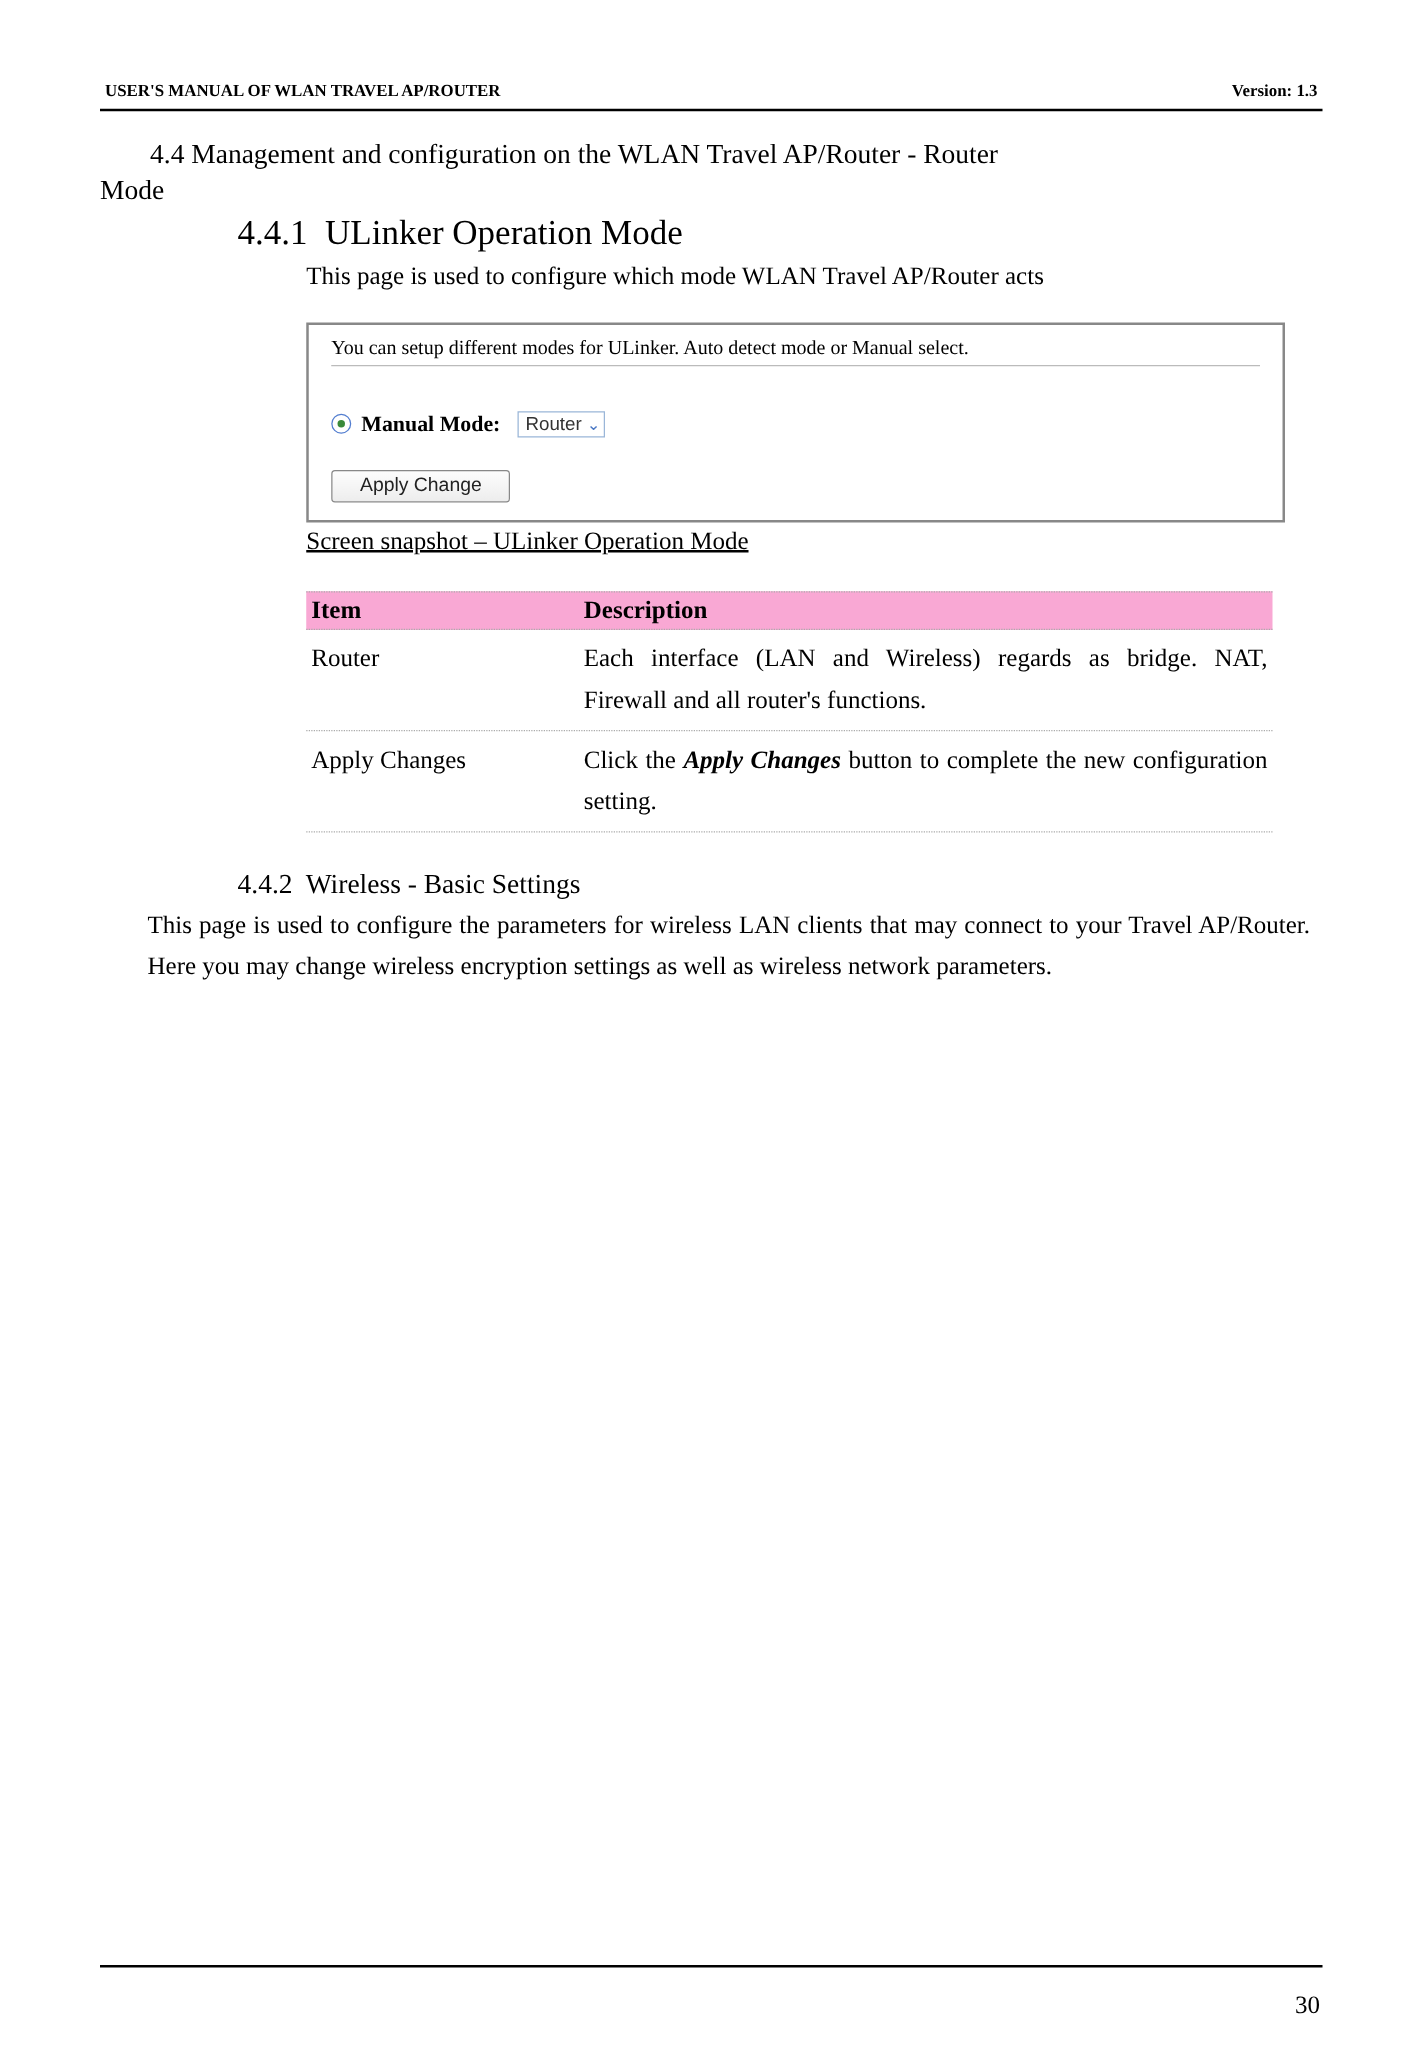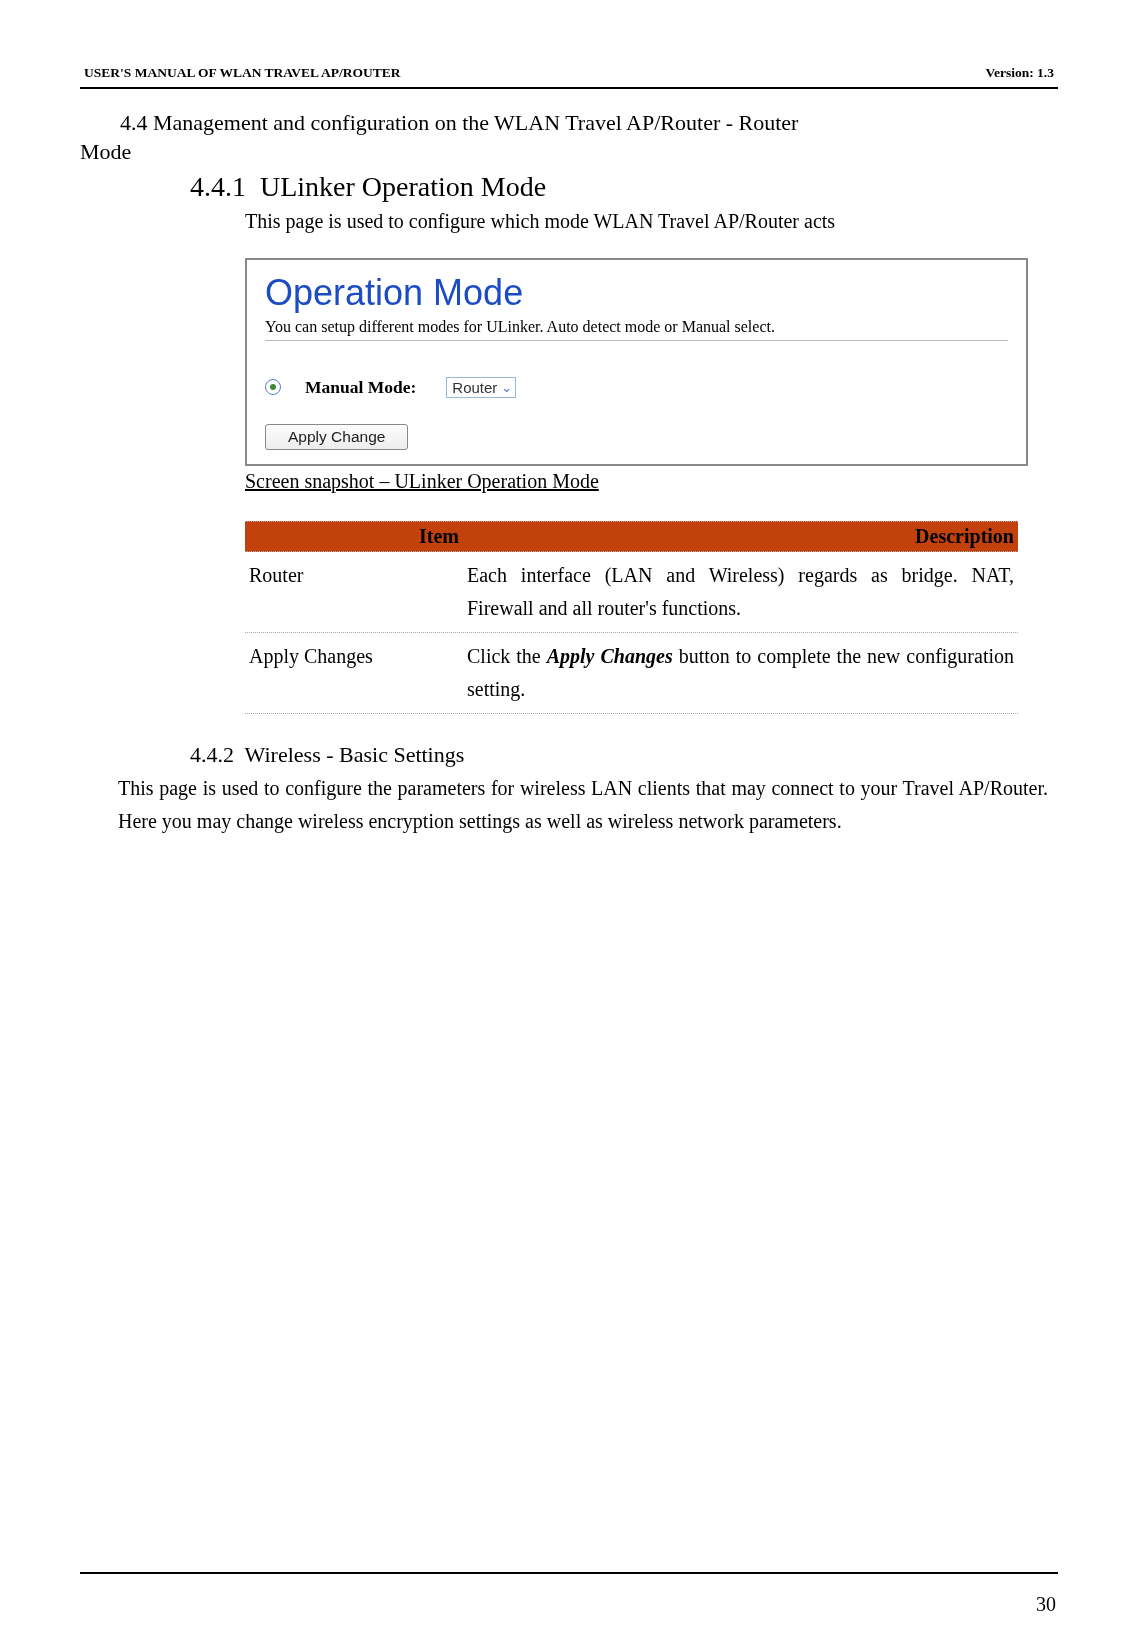--- a/index.html
+++ b/index.html
@@ -69,21 +69,21 @@
       font-size: 16px;
       color: #000;
       font-family: Liberation Serif, serif;
       border-bottom: 1px solid #bbb;
       padding-bottom: 4px;
       margin-bottom: 36px;
     }
     .mode-row {
       display: flex;
       align-items: center;
-      gap: 24px;
+      gap: 8px;
       margin-bottom: 26px;
     }
     .radio-outer {
       width: 14px;
       height: 14px;
       border: 1px solid #537ed0;
       border-radius: 50%;
       display: inline-flex;
       align-items: center;
       justify-content: center;
@@ -134,25 +134,24 @@
       margin-top: 2px;
       margin-bottom: 28px;
     }
     .desc-table {
       margin-left: 165px;
       margin-right: 40px;
       font-size: 20px;
     }
     .desc-head {
       display: flex;
-      background: #c2410c;
+      background: #f9a8d4;
       font-weight: bold;
       border-top: 1px dotted #aaa;
       border-bottom: 1px dotted #aaa;
-      text-align: right;
     }
     .col-item {
       width: 210px;
       padding: 3px 4px;
     }
     .col-desc {
       flex: 1;
       padding: 3px 4px;
     }
     .desc-row {
@@ -204,21 +203,20 @@
     <div class="mode-line2">Mode</div>
   </div>
 
   <div class="subheading">
     <span>4.4.1</span>&nbsp;
     <span>ULinker Operation Mode</span>
   </div>
   <div class="para-indent" style="margin-top:4px;">This page is used to configure which mode WLAN Travel AP/Router acts</div>
 
   <div class="screenshot-box">
-    <div class="screenshot-title">Operation Mode</div>
     <div class="screenshot-subtext">You can setup different modes for ULinker. Auto detect mode or Manual select.</div>
     <div class="mode-row">
       <span class="radio-outer">
           <span class="radio-inner"></span>
         </span>
       <span class="manual-label">Manual Mode:</span>
       <span class="select-box">
         <span>Router</span>
         <span class="select-chevron">⌄</span>
       </span>

